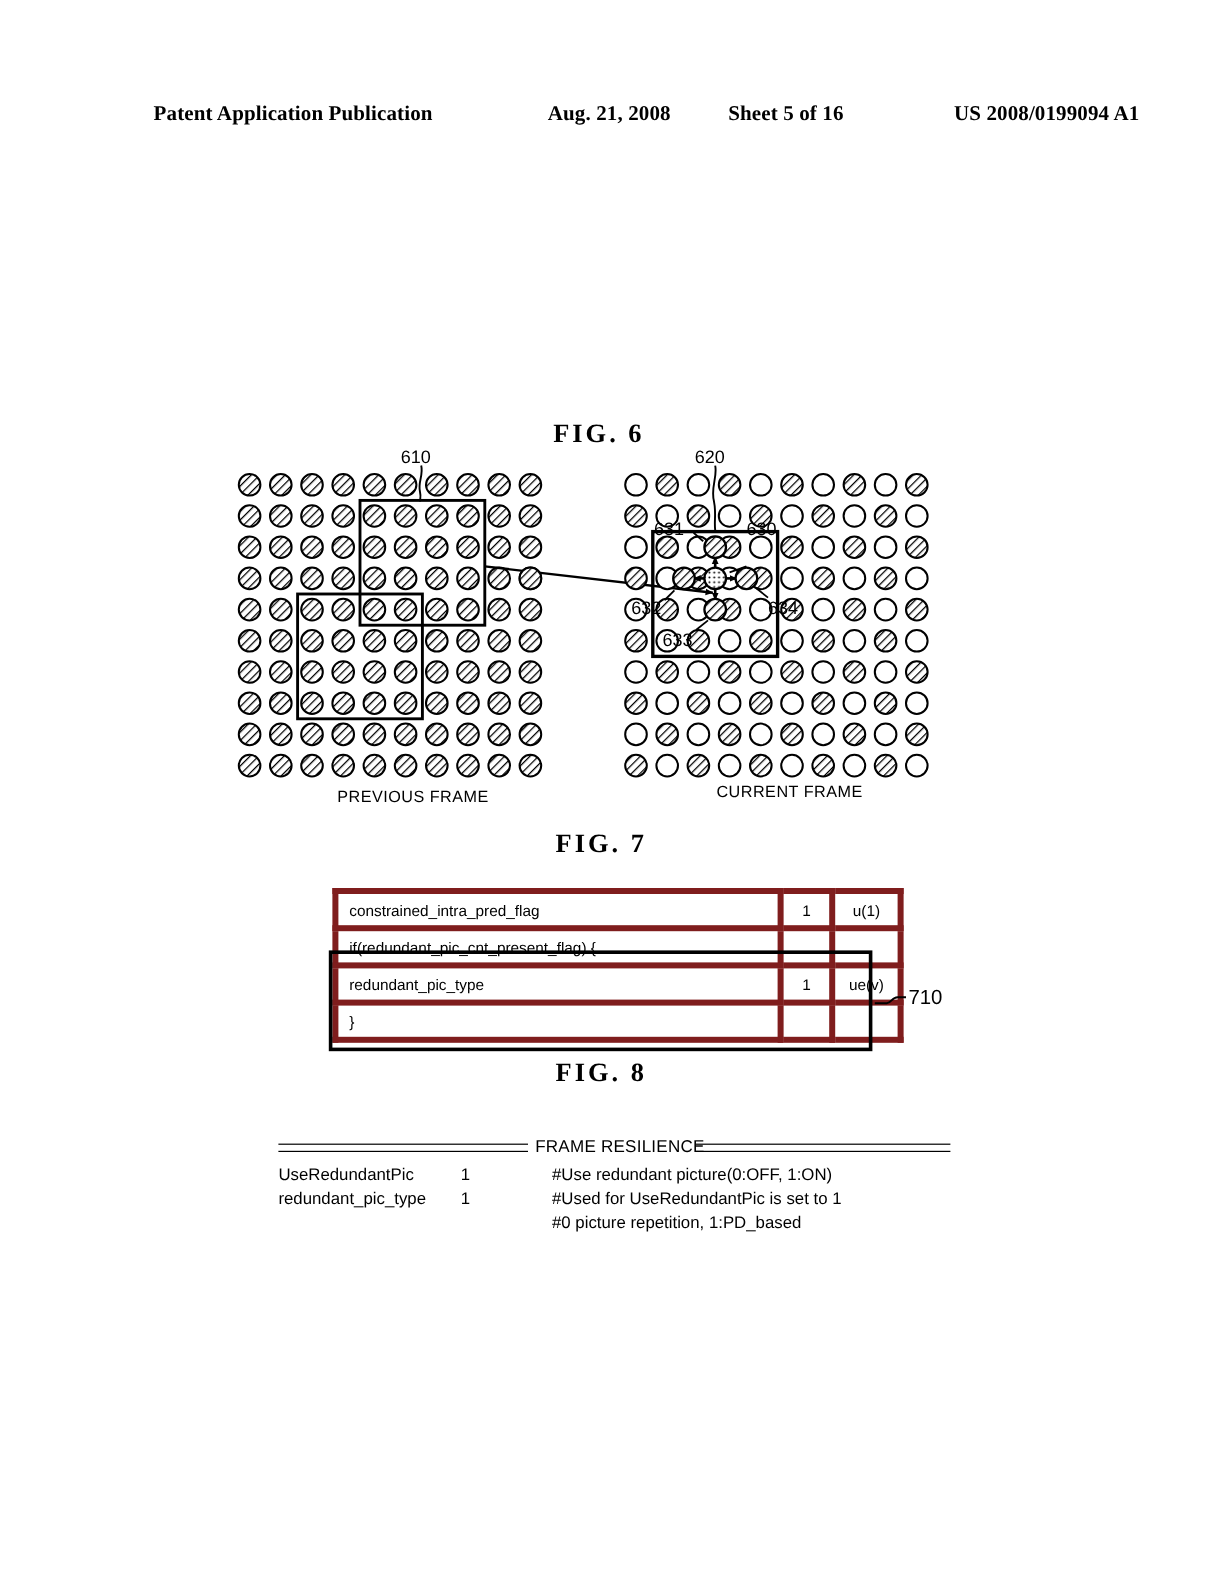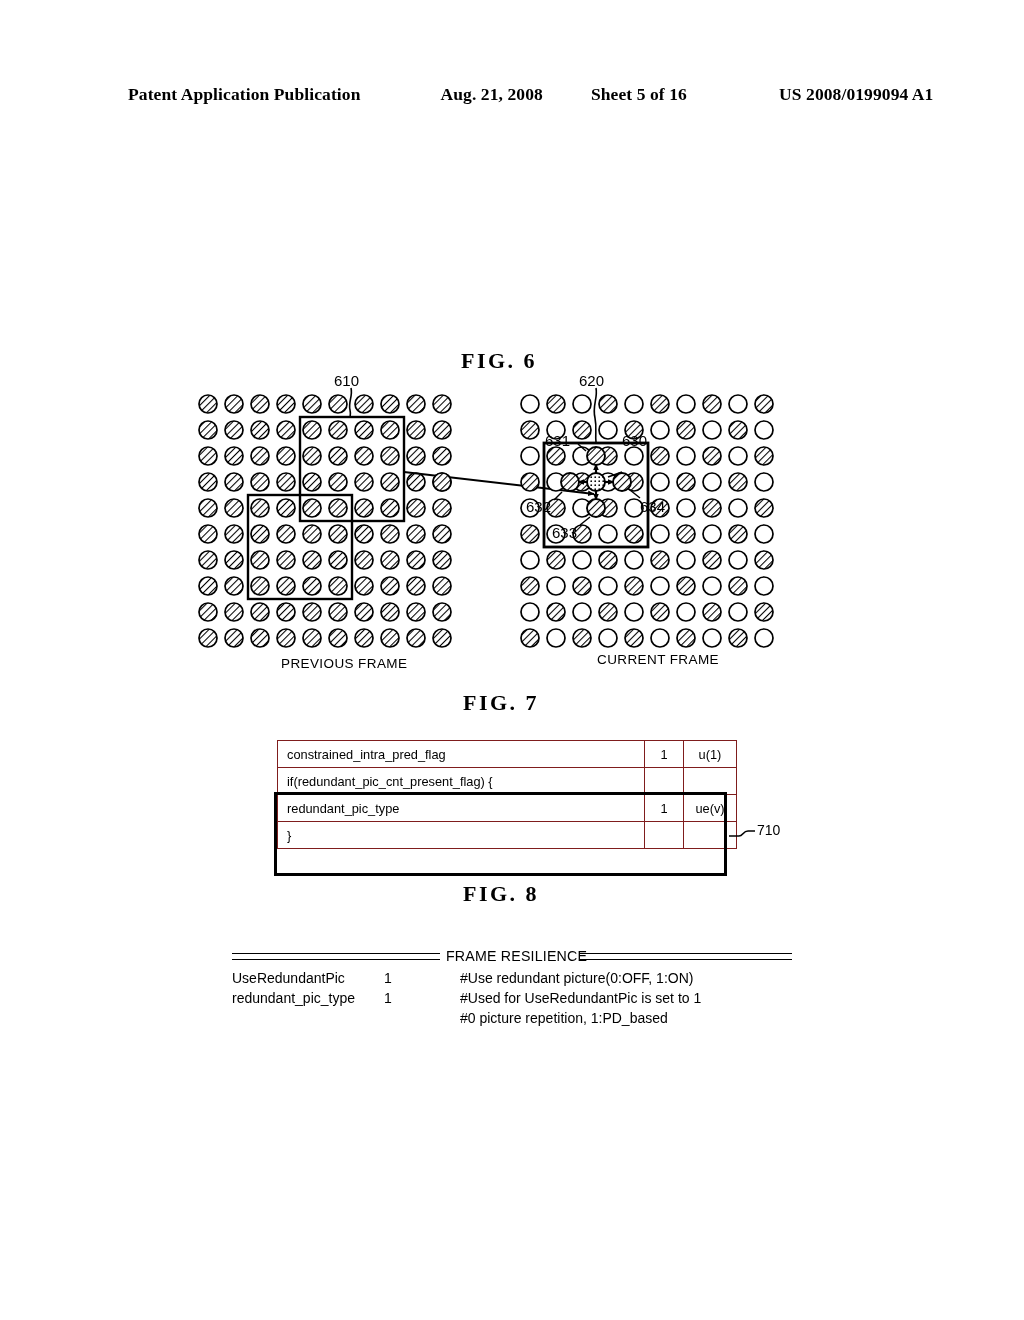--- a/index.html
+++ b/index.html
@@ -27,21 +27,21 @@
     display: flex;
     align-items: baseline;
     font-family: "Liberation Serif", serif;
     font-weight: bold;
     font-size: 17.5px;
     letter-spacing: 0.1px;
     white-space: nowrap;
     gap: 36px;
   }
   .hdr-pub   { flex: 0 0 auto; }
-  .hdr-date  { flex: 0 0 auto; margin-left: 44px; }
+  .hdr-date  { flex: 0 0 auto; margin-left: 60px; }
   .hdr-sheet { flex: 0 0 auto; margin-left: 12px; }
   .hdr-num   { flex: 0 0 auto; margin-left: 56px; }
 
   
   .fig-title {
     position: absolute;
     font-family: "Liberation Serif", serif;
     font-weight: bold;
     font-size: 22px;
     letter-spacing: 2.5px;
@@ -76,21 +76,21 @@
     position: absolute;
     left: 277px;
     top: 740px;
     width: 447px;
     border-collapse: collapse;
     font-family: "Liberation Sans", sans-serif;
     font-size: 12.8px;
     table-layout: fixed;
   }
   #fig7-table td {
-    border: 1px solid #7f1d1d;
+    border: 5px solid #7f1d1d;
     height: 26px;
     padding: 0 0 0 9px;
     vertical-align: middle;
     white-space: nowrap;
   }
   #fig7-table .col-syntax { width: 357px; }
   #fig7-table .col-bits   { width: 38px; text-align: center; padding-left: 0; }
   #fig7-table .col-desc   { width: 52px; text-align: center; padding-left: 0; }
   #fig7-table tr.boxed td { border-top-width: 1px; }
 
@@ -110,21 +110,21 @@
     left: 727px;
     top: 822px;
     width: 70px;
     height: 26px;
   }
   #fig7-ref {
     position: absolute;
     left: 757px;
     top: 822px;
     font-family: "Liberation Sans", sans-serif;
-    font-size: 14px;
+    font-size: 17px;
     white-space: nowrap;
   }
 
   
   #fig8 {
     position: absolute;
     left: 232px;
     top: 948px;
     width: 560px;
     height: 90px;

